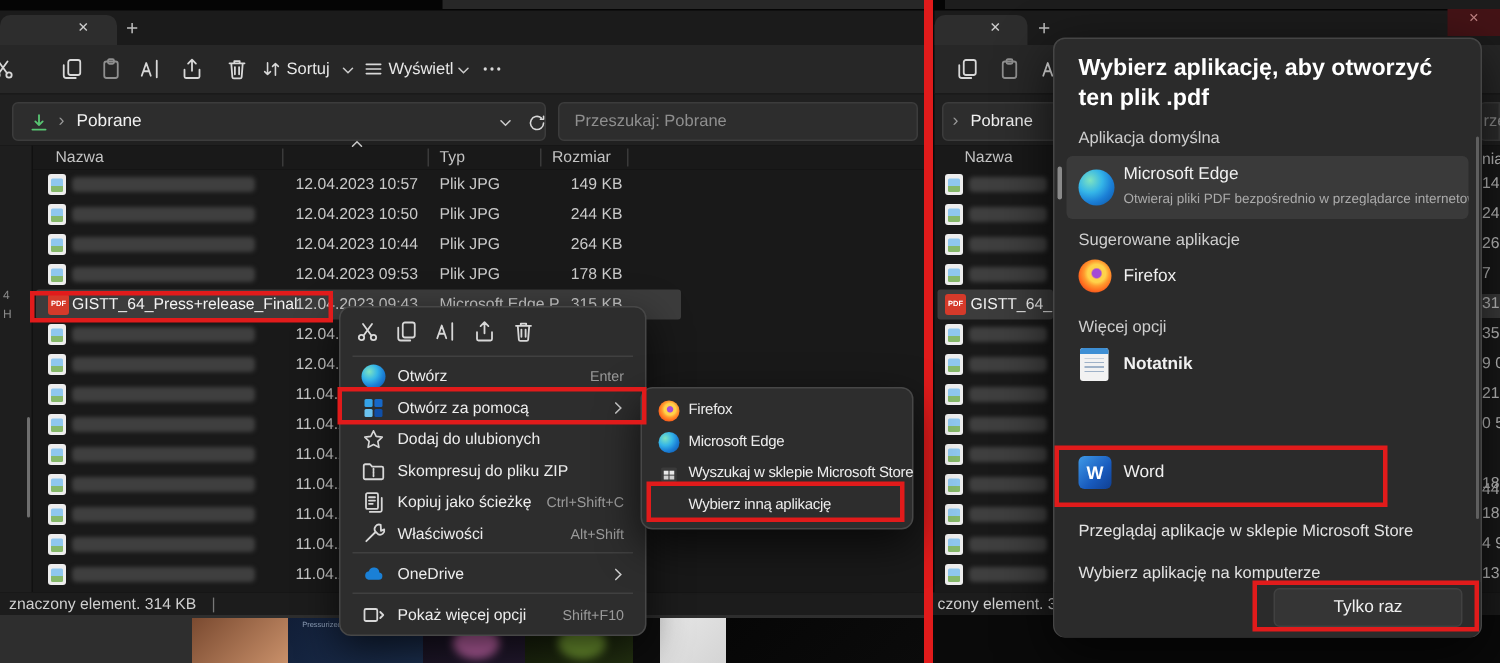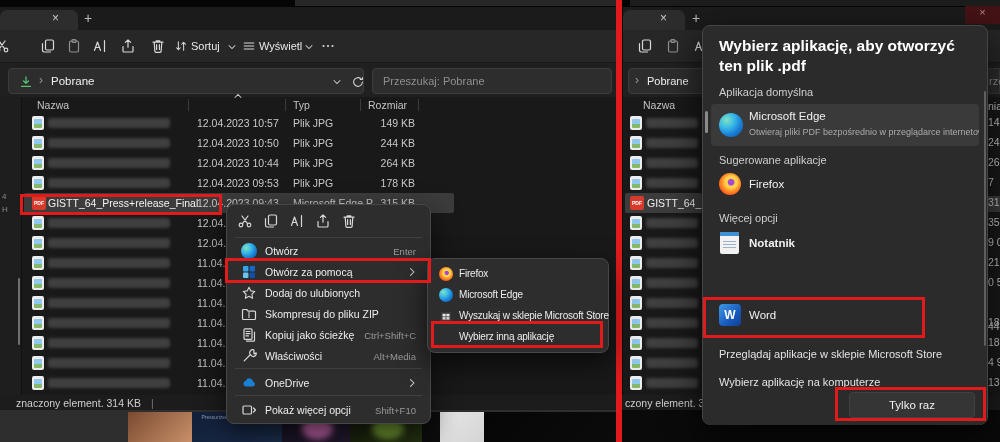--- a/index.html
+++ b/index.html
@@ -283,21 +283,21 @@
         <div class="fblur"></div>
         <div class="fdate">11.04.2</div>
       </div>
       <div class="frow" style="top: 373px; left: 0px; width: 430px;">
         <div class="ic-jpg fic"></div>
         <div class="fblur"></div>
         <div class="fdate">11.04.2</div>
       </div>
     </div>
 
-  <div class="abs statusbar" style="left:0;top:395px;width:664px;height:15px;padding-left:16px;">
+  <div class="abs statusbar" style="left:0;top:395px;width:664px;height:15px;padding-left:6px;">
     <span>znaczony element. 314 KB</span>
     <span style="margin-left:10px;color:#777;">|</span>
   </div>
   <div class="abs" style="left:0;top:410px;width:616px;height:32px;background:#2e2e2e;"></div>
   <div id="left-thumbs" class="abs" style="left:0;top:0;width:1000px;height:442px;pointer-events:none;">
       <div class="thumb" style="left: 128px; top: 412px; width: 64px; height: 30px; background: linear-gradient(135deg, rgb(122, 74, 48), rgb(201, 144, 106));"></div>
       <div class="thumb" style="left: 192px; top: 412px; width: 90px; height: 30px; background: linear-gradient(135deg, rgb(18, 31, 56), rgb(28, 48, 80));">
         <div class="cap">Pressurized from foot on tarmac</div>
       </div>
       <div class="thumb" style="left: 282px; top: 412px; width: 68px; height: 30px; background: linear-gradient(135deg, rgb(26, 20, 36), rgb(36, 26, 48));">
@@ -390,21 +390,21 @@
           <div class="mlabel">Kopiuj jako ścieżkę</div>
           <div class="mshort">Ctrl+Shift+C</div>
         </div>
         <div class="mitem" style="top: 141px;">
           <div class="micon isvg i16"><svg viewBox="0 0 16 16">
               <g fill="none" stroke="#d8d8d8" stroke-width="1.2" stroke-linecap="round" stroke-linejoin="round">
                 <path d="M9.5 6.5 L3.2 12.8 M12.8 1.9 a3 3 0 0 0-3.6 4.4 l2 2 a3 3 0 0 0 4-3.4 l-2.2 1 z"></path>
               </g>
             </svg></div>
           <div class="mlabel">Właściwości</div>
-          <div class="mshort">Alt+Media</div>
+          <div class="mshort">Alt+Shift</div>
         </div>
         <div class="mitem" style="top: 168px;">
           <div class="micon isvg i16"><svg viewBox="0 0 16 16">
               <path d="M4.6 11.5 h6.9 a2.4 2.4 0 0 0 .4-4.77 a3.6 3.6 0 0 0-7-.9 A2.9 2.9 0 0 0 4.6 11.5z" fill="#1a80d6"></path>
             </svg></div>
           <div class="mlabel">OneDrive</div>
           <div class="mchev isvg i12"><svg viewBox="0 0 16 16">
               <path d="M6 3.5 l4.5 4.5 L6 12.5" fill="none" stroke="#c9c9c9" stroke-width="1.4" stroke-linecap="round"></path>
             </svg></div>
         </div>

